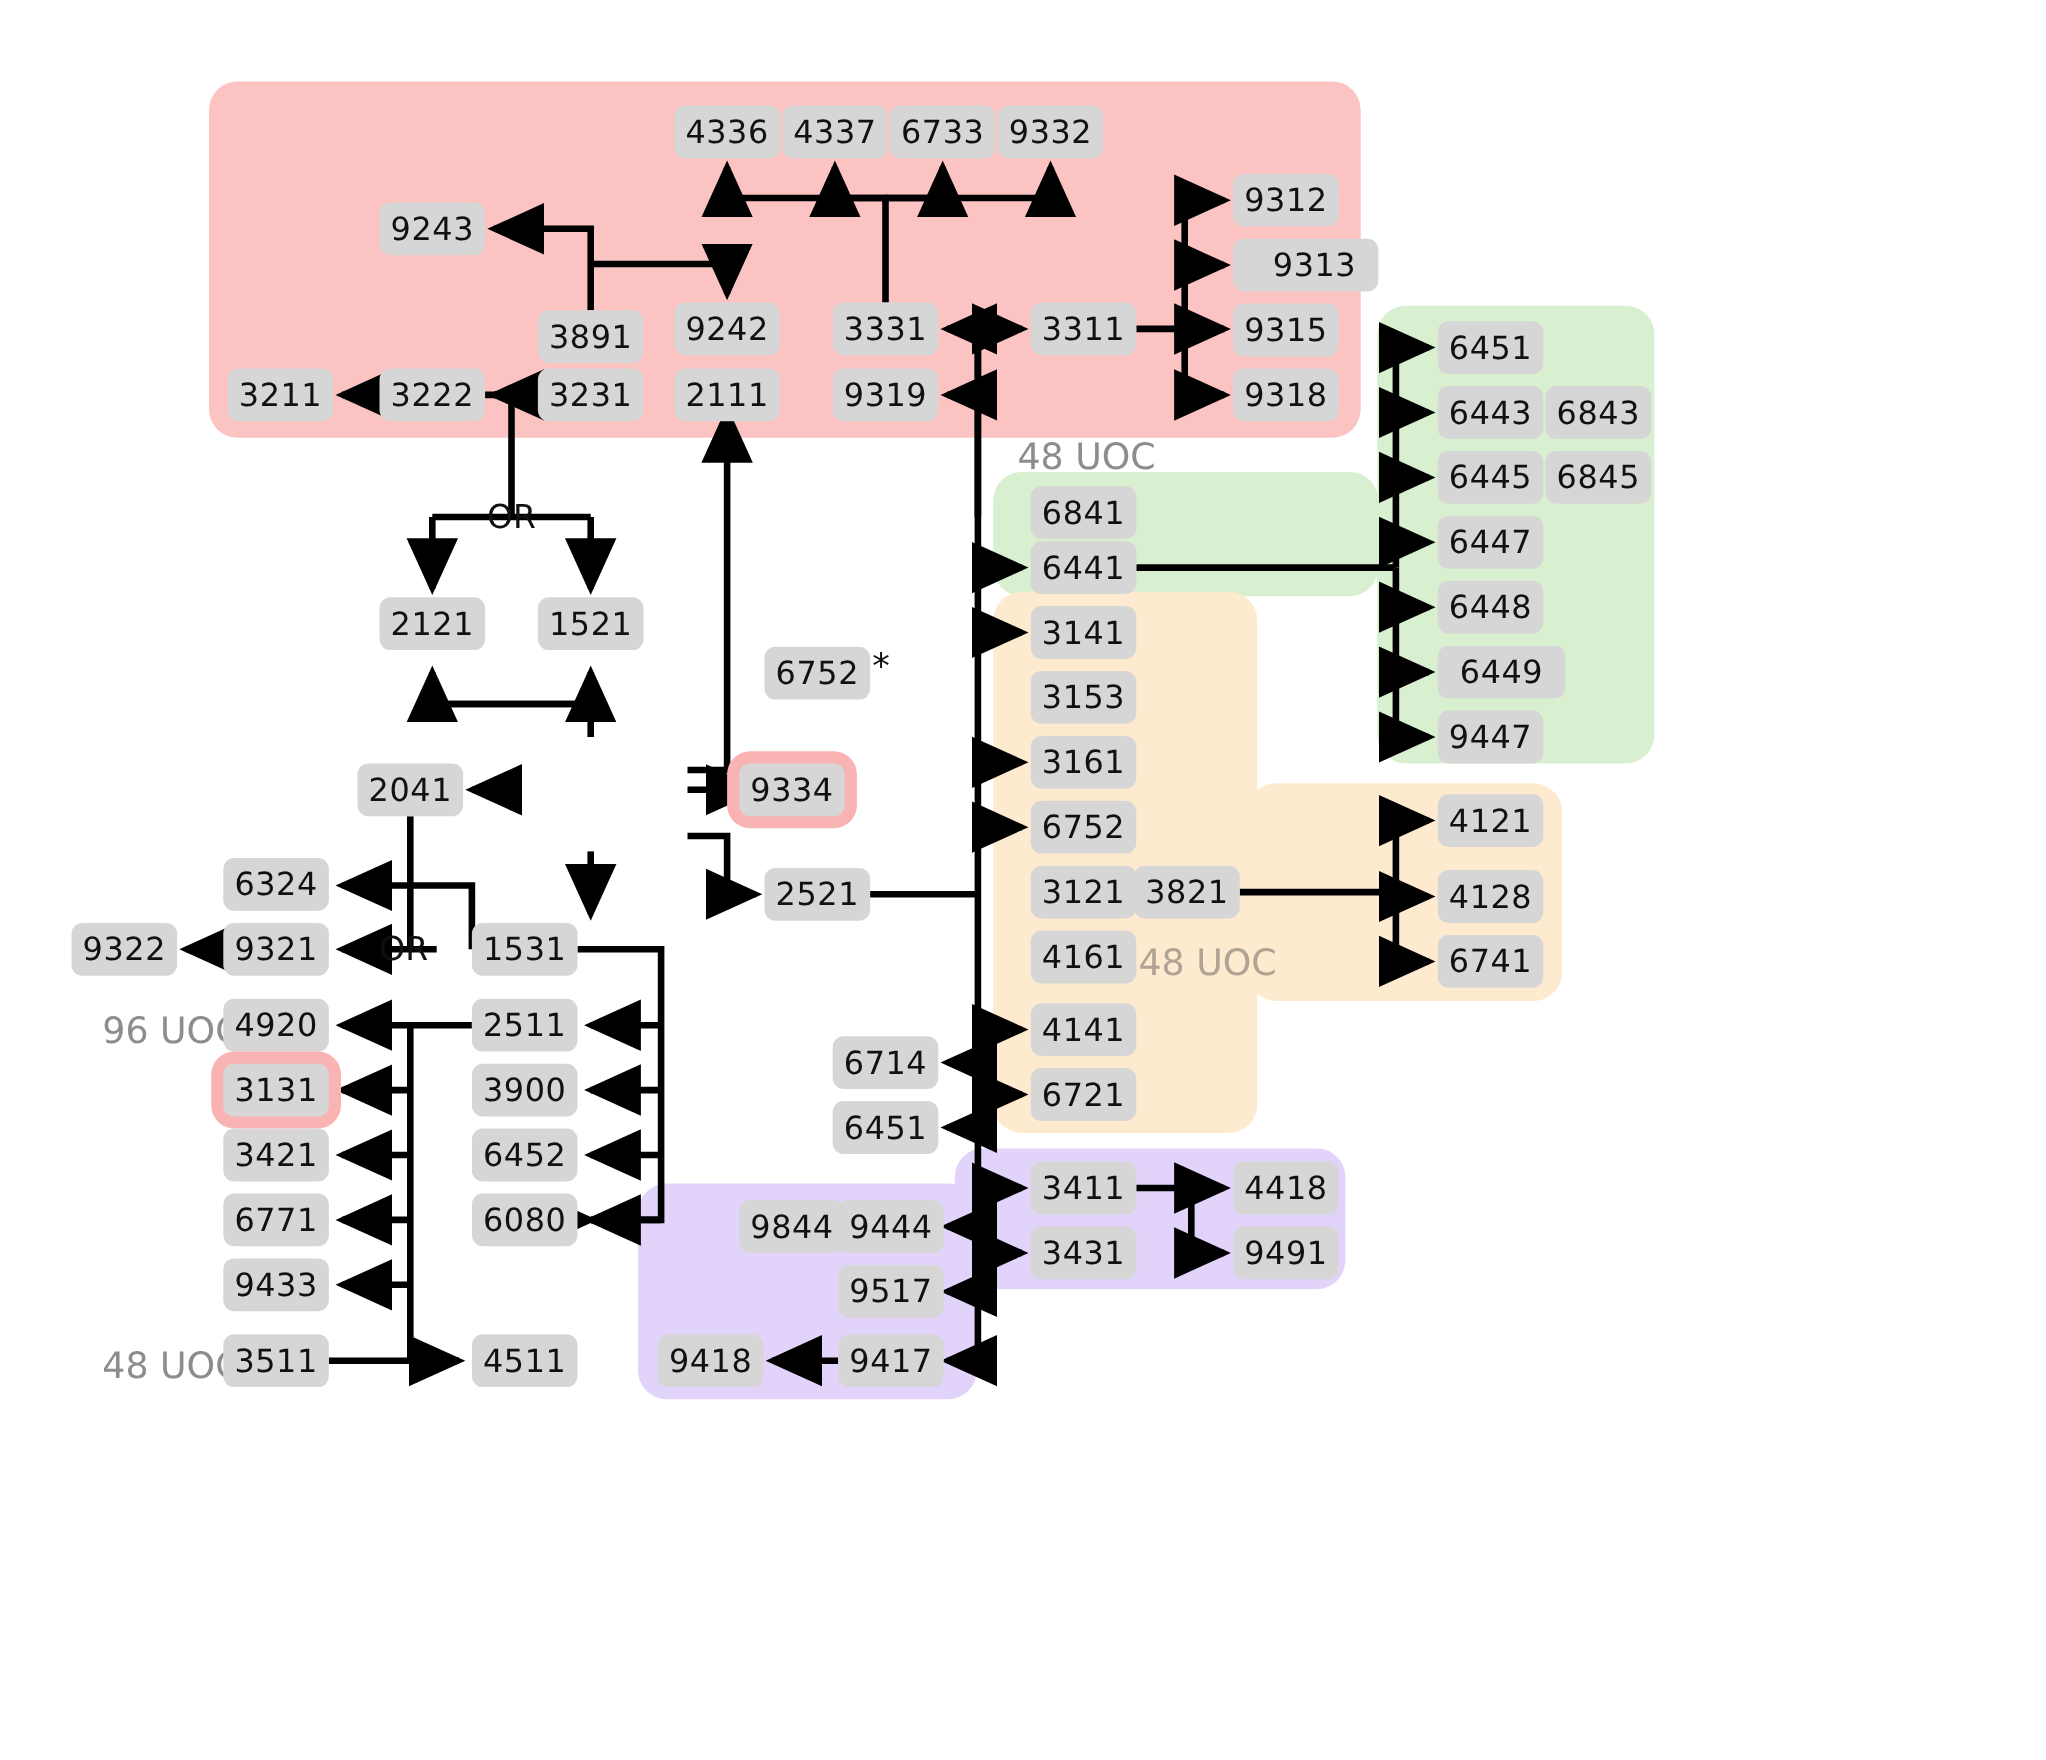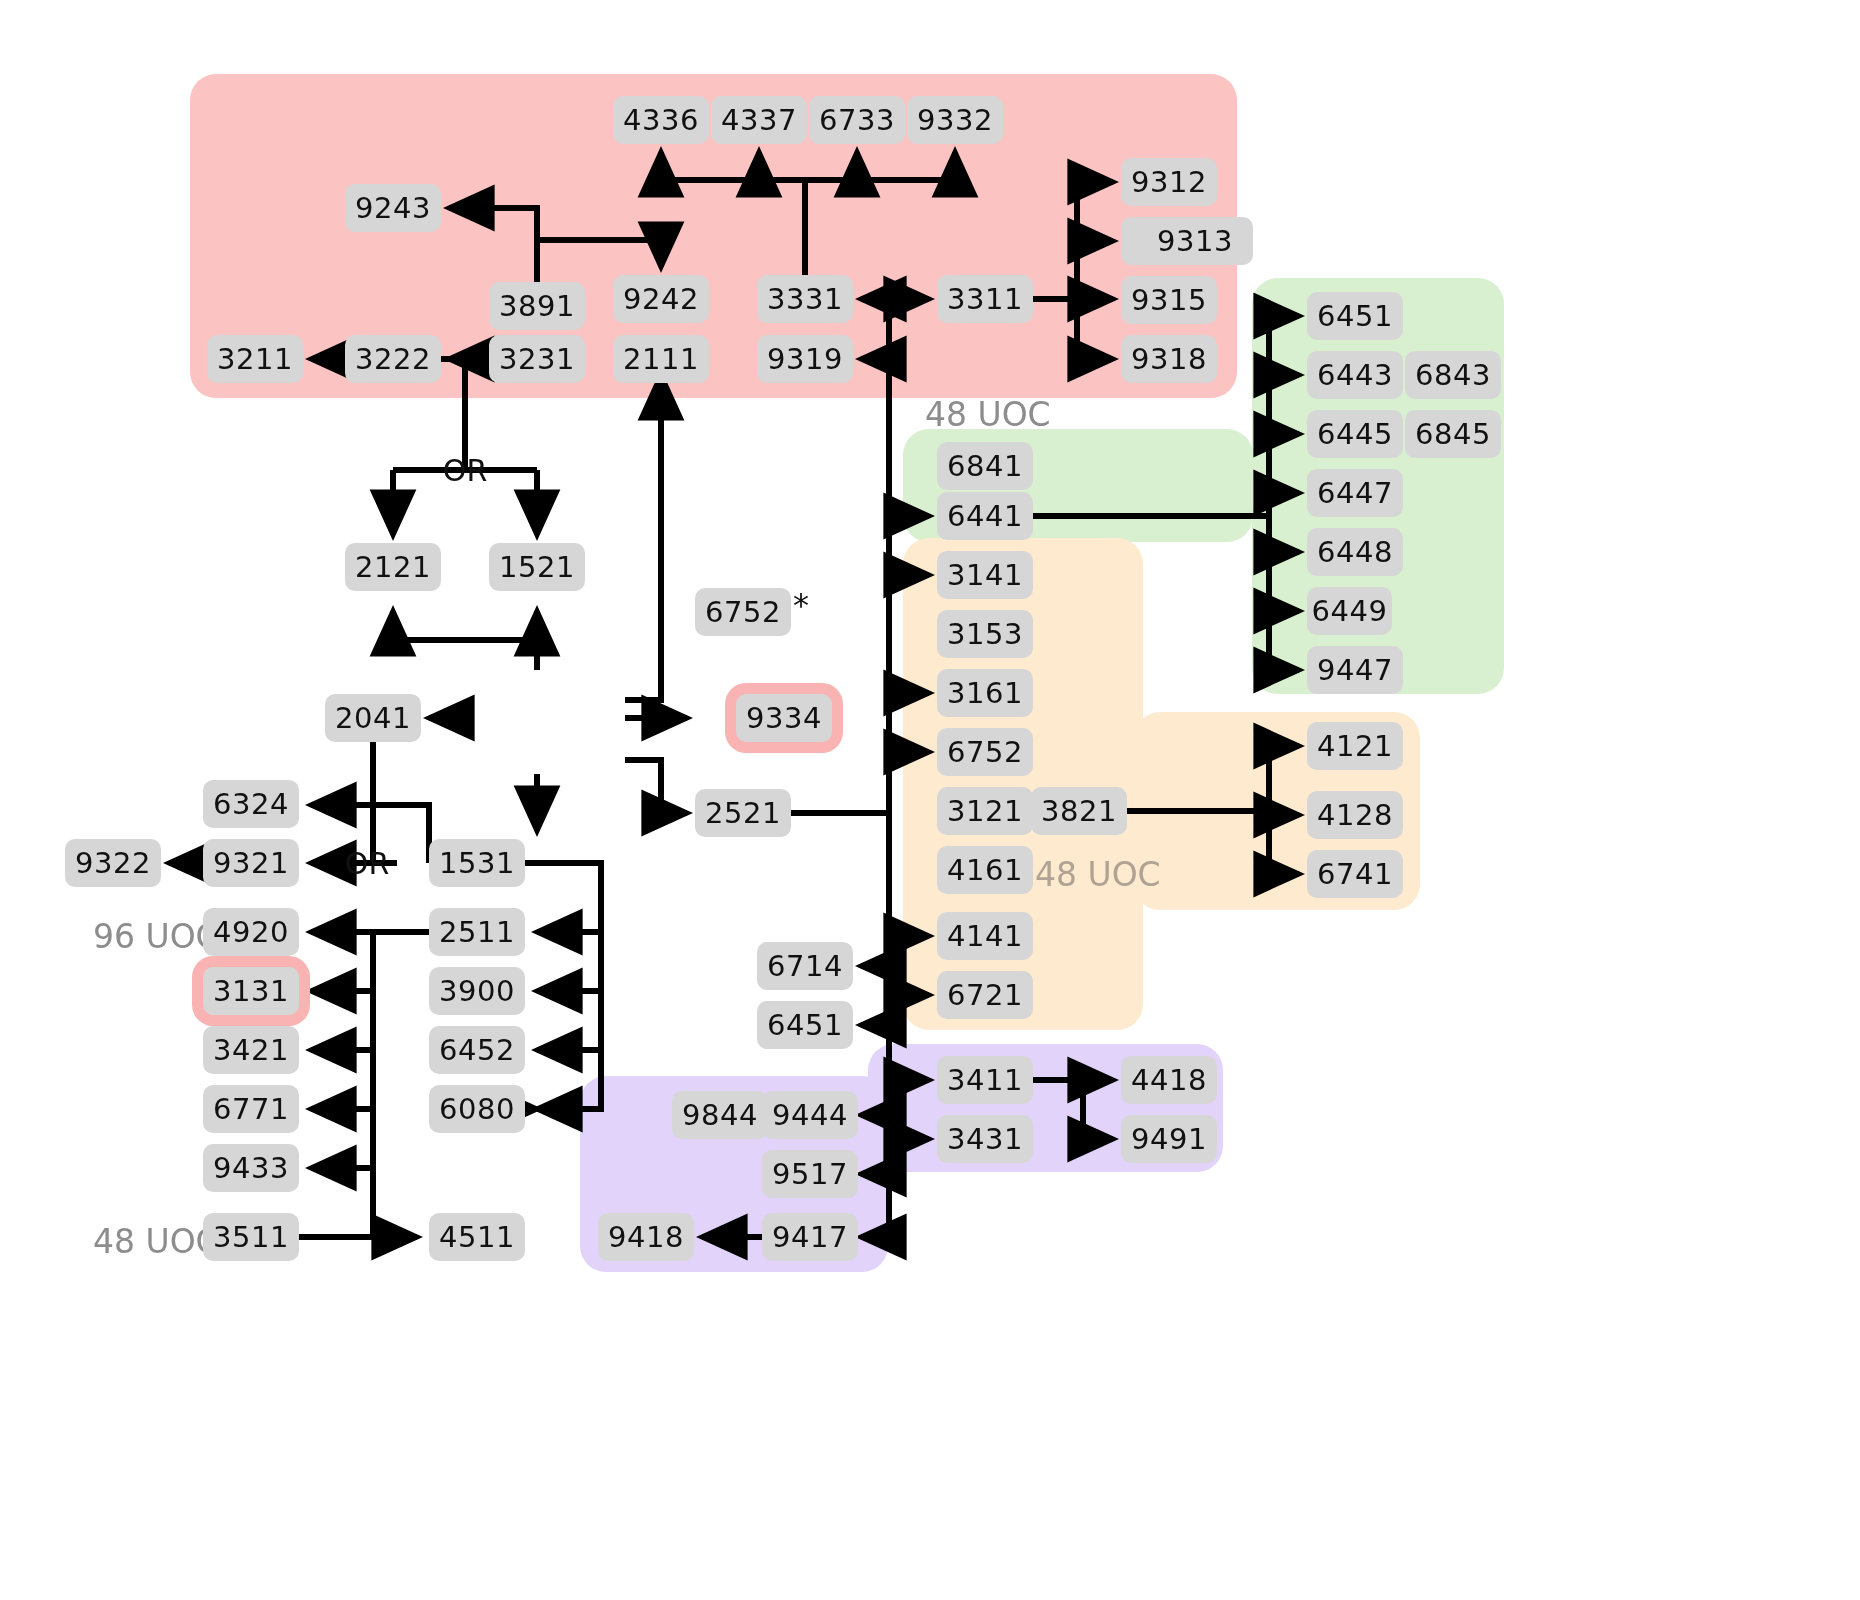--- a/index.html
+++ b/index.html
@@ -181,21 +181,21 @@
       <div class="node" style="left: 489px; top: 335px; width: 96px; height: 48px;">3231</div>
       <div class="node" style="left: 613px; top: 335px; width: 96px; height: 48px;">2111</div>
       <div class="node" style="left: 757px; top: 335px; width: 96px; height: 48px;">9319</div>
       <div class="node" style="left: 1307px; top: 292px; width: 96px; height: 48px;">6451</div>
       <div class="node" style="left: 1307px; top: 351px; width: 96px; height: 48px;">6443</div>
       <div class="node" style="left: 1405px; top: 351px; width: 96px; height: 48px;">6843</div>
       <div class="node" style="left: 1307px; top: 410px; width: 96px; height: 48px;">6445</div>
       <div class="node" style="left: 1405px; top: 410px; width: 96px; height: 48px;">6845</div>
       <div class="node" style="left: 1307px; top: 469px; width: 96px; height: 48px;">6447</div>
       <div class="node" style="left: 1307px; top: 528px; width: 96px; height: 48px;">6448</div>
-      <div class="node" style="left: 1307px; top: 587px; width: 85px; height: 48px;">6449</div>
+      <div class="node" style="left: 1307px; top: 587px; width: 116px; height: 48px;">6449</div>
       <div class="node" style="left: 1307px; top: 646px; width: 96px; height: 48px;">9447</div>
       <div class="node" style="left: 937px; top: 442px; width: 96px; height: 48px;">6841</div>
       <div class="node" style="left: 937px; top: 492px; width: 96px; height: 48px;">6441</div>
       <div class="node" style="left: 937px; top: 551px; width: 96px; height: 48px;">3141</div>
       <div class="node" style="left: 937px; top: 610px; width: 96px; height: 48px;">3153</div>
       <div class="node" style="left: 937px; top: 669px; width: 96px; height: 48px;">3161</div>
       <div class="node" style="left: 937px; top: 728px; width: 96px; height: 48px;">6752</div>
       <div class="node" style="left: 937px; top: 787px; width: 96px; height: 48px;">3121</div>
       <div class="node" style="left: 1031px; top: 787px; width: 96px; height: 48px;">3821</div>
       <div class="node" style="left: 937px; top: 846px; width: 96px; height: 48px;">4161</div>
@@ -212,21 +212,21 @@
       <div class="node" style="left: 762px; top: 1091px; width: 96px; height: 48px;">9444</div>
       <div class="node" style="left: 762px; top: 1150px; width: 96px; height: 48px;">9517</div>
       <div class="node" style="left: 762px; top: 1213px; width: 96px; height: 48px;">9417</div>
       <div class="node" style="left: 598px; top: 1213px; width: 96px; height: 48px;">9418</div>
       <div class="node" style="left: 757px; top: 942px; width: 96px; height: 48px;">6714</div>
       <div class="node" style="left: 757px; top: 1001px; width: 96px; height: 48px;">6451</div>
       <div class="node" style="left: 345px; top: 543px; width: 96px; height: 48px;">2121</div>
       <div class="node" style="left: 489px; top: 543px; width: 96px; height: 48px;">1521</div>
       <div class="node" style="left: 695px; top: 588px; width: 96px; height: 48px;">6752</div>
       <div class="node" style="left: 325px; top: 694px; width: 96px; height: 48px;">2041</div>
-      <div class="node hl" style="left: 736px; top: 694px; width: 96px; height: 48px;">9334</div>
+      <div class="node hl" style="left: 672px; top: 694px; width: 96px; height: 48px;">9334</div>
       <div class="node" style="left: 695px; top: 789px; width: 96px; height: 48px;">2521</div>
       <div class="node" style="left: 203px; top: 780px; width: 96px; height: 48px;">6324</div>
       <div class="node" style="left: 203px; top: 839px; width: 96px; height: 48px;">9321</div>
       <div class="node" style="left: 65px; top: 839px; width: 96px; height: 48px;">9322</div>
       <div class="node" style="left: 429px; top: 839px; width: 96px; height: 48px;">1531</div>
       <div class="node" style="left: 203px; top: 908px; width: 96px; height: 48px;">4920</div>
       <div class="node hl" style="left: 203px; top: 967px; width: 96px; height: 48px;">3131</div>
       <div class="node" style="left: 203px; top: 1026px; width: 96px; height: 48px;">3421</div>
       <div class="node" style="left: 203px; top: 1085px; width: 96px; height: 48px;">6771</div>
       <div class="node" style="left: 203px; top: 1144px; width: 96px; height: 48px;">9433</div>

